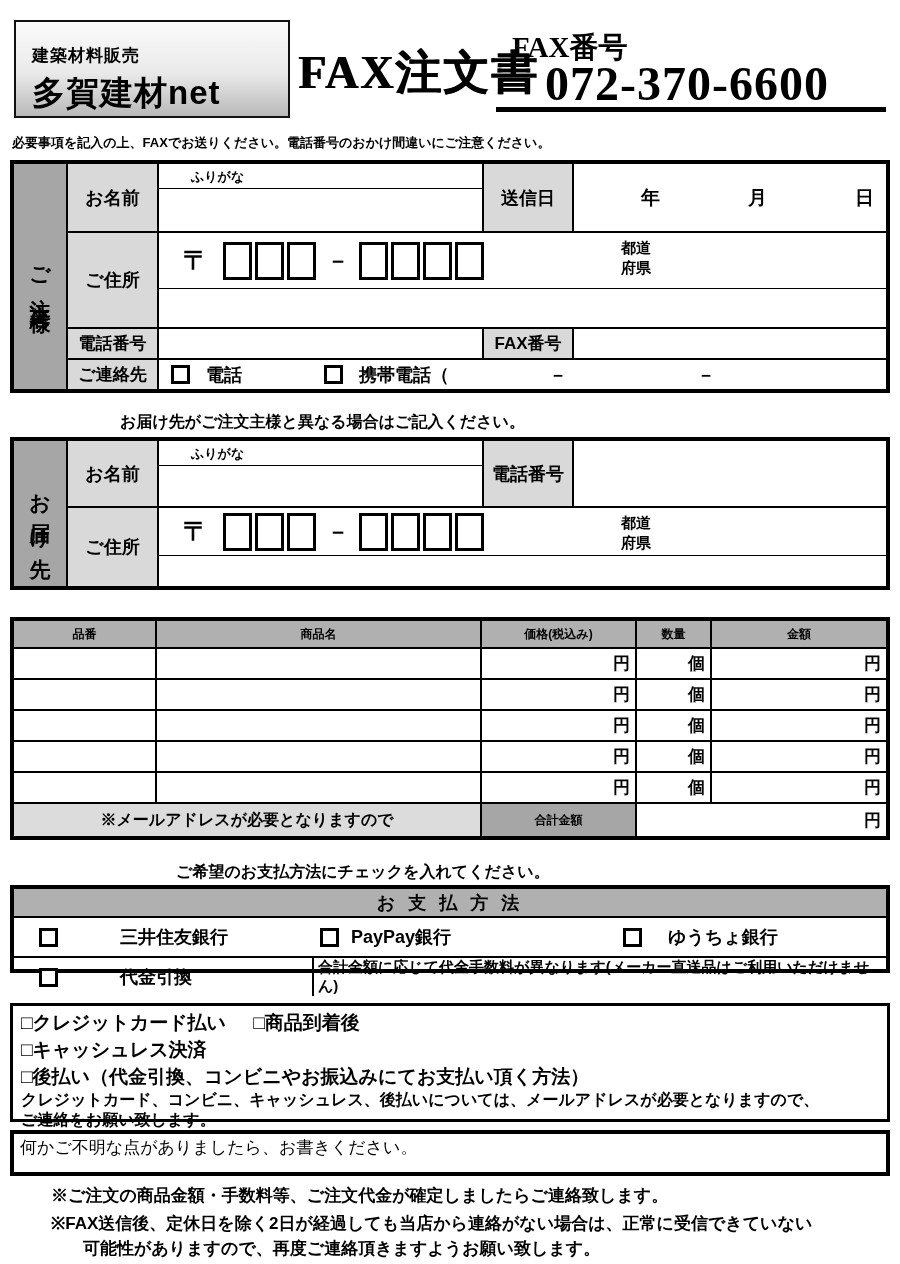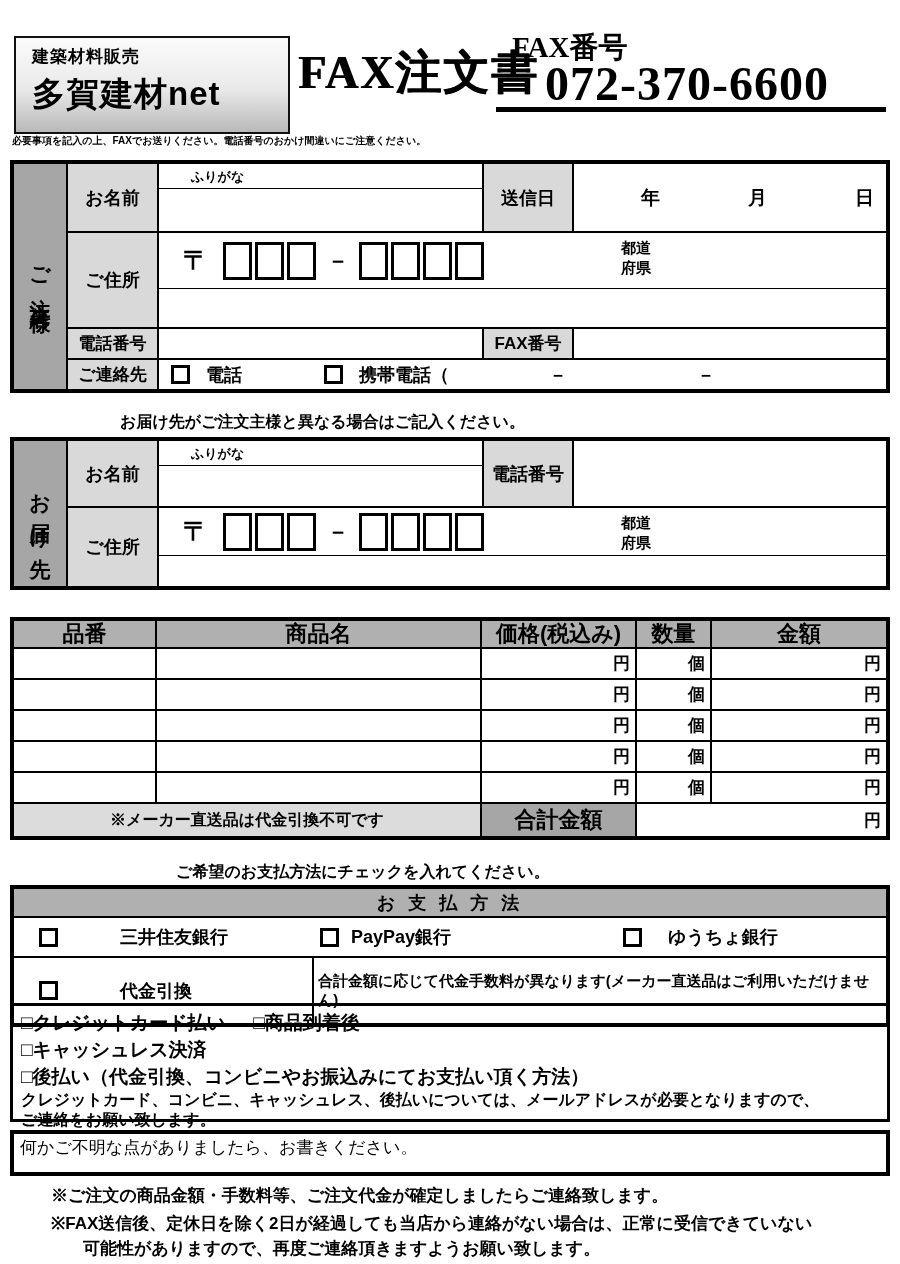--- a/index.html
+++ b/index.html
@@ -1,29 +1,29 @@
 <!DOCTYPE html>
 <html><head>
 <meta charset="utf-8">
 <style>
   * { margin:0; padding:0; box-sizing:border-box; }
   html,body { width:900px; background:#fff; }
   body { position:relative; width:900px; height:1264px; font-family:"Liberation Sans",sans-serif; color:#000; overflow:hidden; }
   .abs { position:absolute; }
 
   
-  .logo-box { left:14px; top:36px; width:276px; height:98px; border:2px solid #111;
-    background:linear-gradient(180deg,#fbfbfb 0%,#e9e9e9 55%,#b9b9b9 100%); padding:7px 0 0 16px; }
+  .logo-box { left:14px; top:20px; width:276px; height:98px; border:2px solid #111;
+    background:linear-gradient(180deg,#fbfbfb 0%,#e9e9e9 55%,#b9b9b9 100%); padding:22px 0 0 16px; }
   .logo-top { font-size:17px; font-weight:bold; letter-spacing:1px; }
   .logo-main { font-size:33px; font-weight:bold; letter-spacing:1px; margin-top:4px; }
   .doc-title { left:298px; top:42px; font-family:"Liberation Serif",serif; font-size:46px; font-weight:bold; letter-spacing:2px; text-shadow:1px 0 #000; }
   .fax-label { left:512px; top:28px; font-family:"Liberation Serif",serif; font-size:29px; font-weight:bold; }
   .fax-number { left:545px; top:56px; font-family:"Liberation Serif",serif; font-size:48px; font-weight:bold; letter-spacing:1px; }
   .fax-underline { left:496px; top:107px; width:390px; height:5px; background:#000; }
-  .instruction { left:12px; top:134px; font-size:10px; font-weight:bold; }
+  .instruction { left:12px; top:134px; font-size:13px; font-weight:bold; }
 
   
   .tbl { border:4px solid #000; display:grid; background:#fff; }
   .cell { position:relative; }
   .br { border-right:2px solid #000; }
   .bb { border-bottom:2px solid #000; }
   .bbt { border-bottom:1.5px solid #000; }
   .bg-dark { background:#a6a6a6; }
   .bg-light { background:#d9d9d9; }
   .bg-mid { background:#b0b0b0; }
@@ -42,26 +42,26 @@
   .date-cell { display:flex; align-items:center; justify-content:flex-end; gap:88px; padding-right:12px; font-size:19px; font-weight:bold; }
   .contact-row { display:flex; align-items:center; font-size:18px; font-weight:bold; }
 
   
   #orderer-table { left:10px; top:160px; width:880px; height:233px;
     grid-template-columns:54px 91px 325px 90px 1fr; grid-template-rows:25px 44px 56px 40px 31px 1fr; }
   #delivery-table { left:10px; top:437px; width:880px; height:153px;
     grid-template-columns:54px 91px 325px 90px 1fr; grid-template-rows:25px 42px 48px 1fr; }
   #product-table { left:10px; top:617px; width:880px; height:223px;
     grid-template-columns:143px 325px 155px 75px 1fr; grid-template-rows:28px 31px 31px 31px 31px 31px 1fr; }
-  #payment-table { left:10px; top:885px; width:880px; height:142px;
+  #payment-table { left:10px; top:885px; width:880px; height:88px;
     grid-template-columns:300px 1fr; grid-template-rows:29px 40px 1fr; }
 
   .caption { font-size:16px; font-weight:bold; }
   .unit-cell { display:flex; align-items:center; justify-content:flex-end; padding-right:5px; font-size:17px; font-weight:bold; }
-  .ph-cell { display:flex; align-items:center; justify-content:center; font-size:22px; font-weight:bold; }
+  .ph-cell { display:flex; align-items:center; justify-content:center; font-size:12px; font-weight:bold; }
   .pay-opts { display:flex; align-items:center; }
   .pay-opt-label { font-size:18px; font-weight:bold; }
   .cod-note { display:flex; align-items:center; font-size:15px; font-weight:bold; padding-left:4px; }
 
   #credit-box { left:10px; top:1003px; width:880px; height:119px; border:3px solid #000; padding:3px 8px; }
   .credit-line { font-size:19px; font-weight:bold; line-height:27px; }
   .credit-note { font-family:"Liberation Serif",serif; font-size:16px; font-weight:bold; line-height:20px; }
   #comments-box { left:10px; top:1130px; width:880px; height:46px; border:4px solid #000; padding:2px 6px;
     font-family:"Liberation Serif",serif; font-size:17px; }
   .footnote { font-size:17px; font-weight:bold;margin-left:37px; }
@@ -210,21 +210,21 @@
   <div class="cell br bb unit-cell">
       <span>円</span>
     </div>
   <div class="cell br bb unit-cell">
       <span>個</span>
     </div>
   <div class="cell bb unit-cell">
       <span>円</span>
     </div>
 
-  <div class="cell br bg-note ph-cell" style="grid-area:7/1/8/3; font-size:16px;">※メーカー直送品は代金引換不可です</div>
+  <div class="cell br bg-note ph-cell" style="grid-area:7/1/8/3; font-size:16px;">※メールアドレスが必要となりますので</div>
   <div class="cell br bg-dark ph-cell" style="grid-area:7/3/8/4;">合計金額</div>
   <div class="cell unit-cell" style="grid-area:7/4/8/6;">
       <span>円</span>
     </div>
 </div>
 
 <div class="abs caption" style="left:176px; top:862px;">ご希望のお支払方法にチェックを入れてください。</div>
 <div class="abs tbl" id="payment-table">
   <div class="cell bb bg-mid ph-cell" style="grid-area:1/1/2/3; font-size:18px; letter-spacing:4px;">お 支 払 方 法</div>
   <div class="cell bb pay-opts" style="grid-area:2/1/3/3;">

